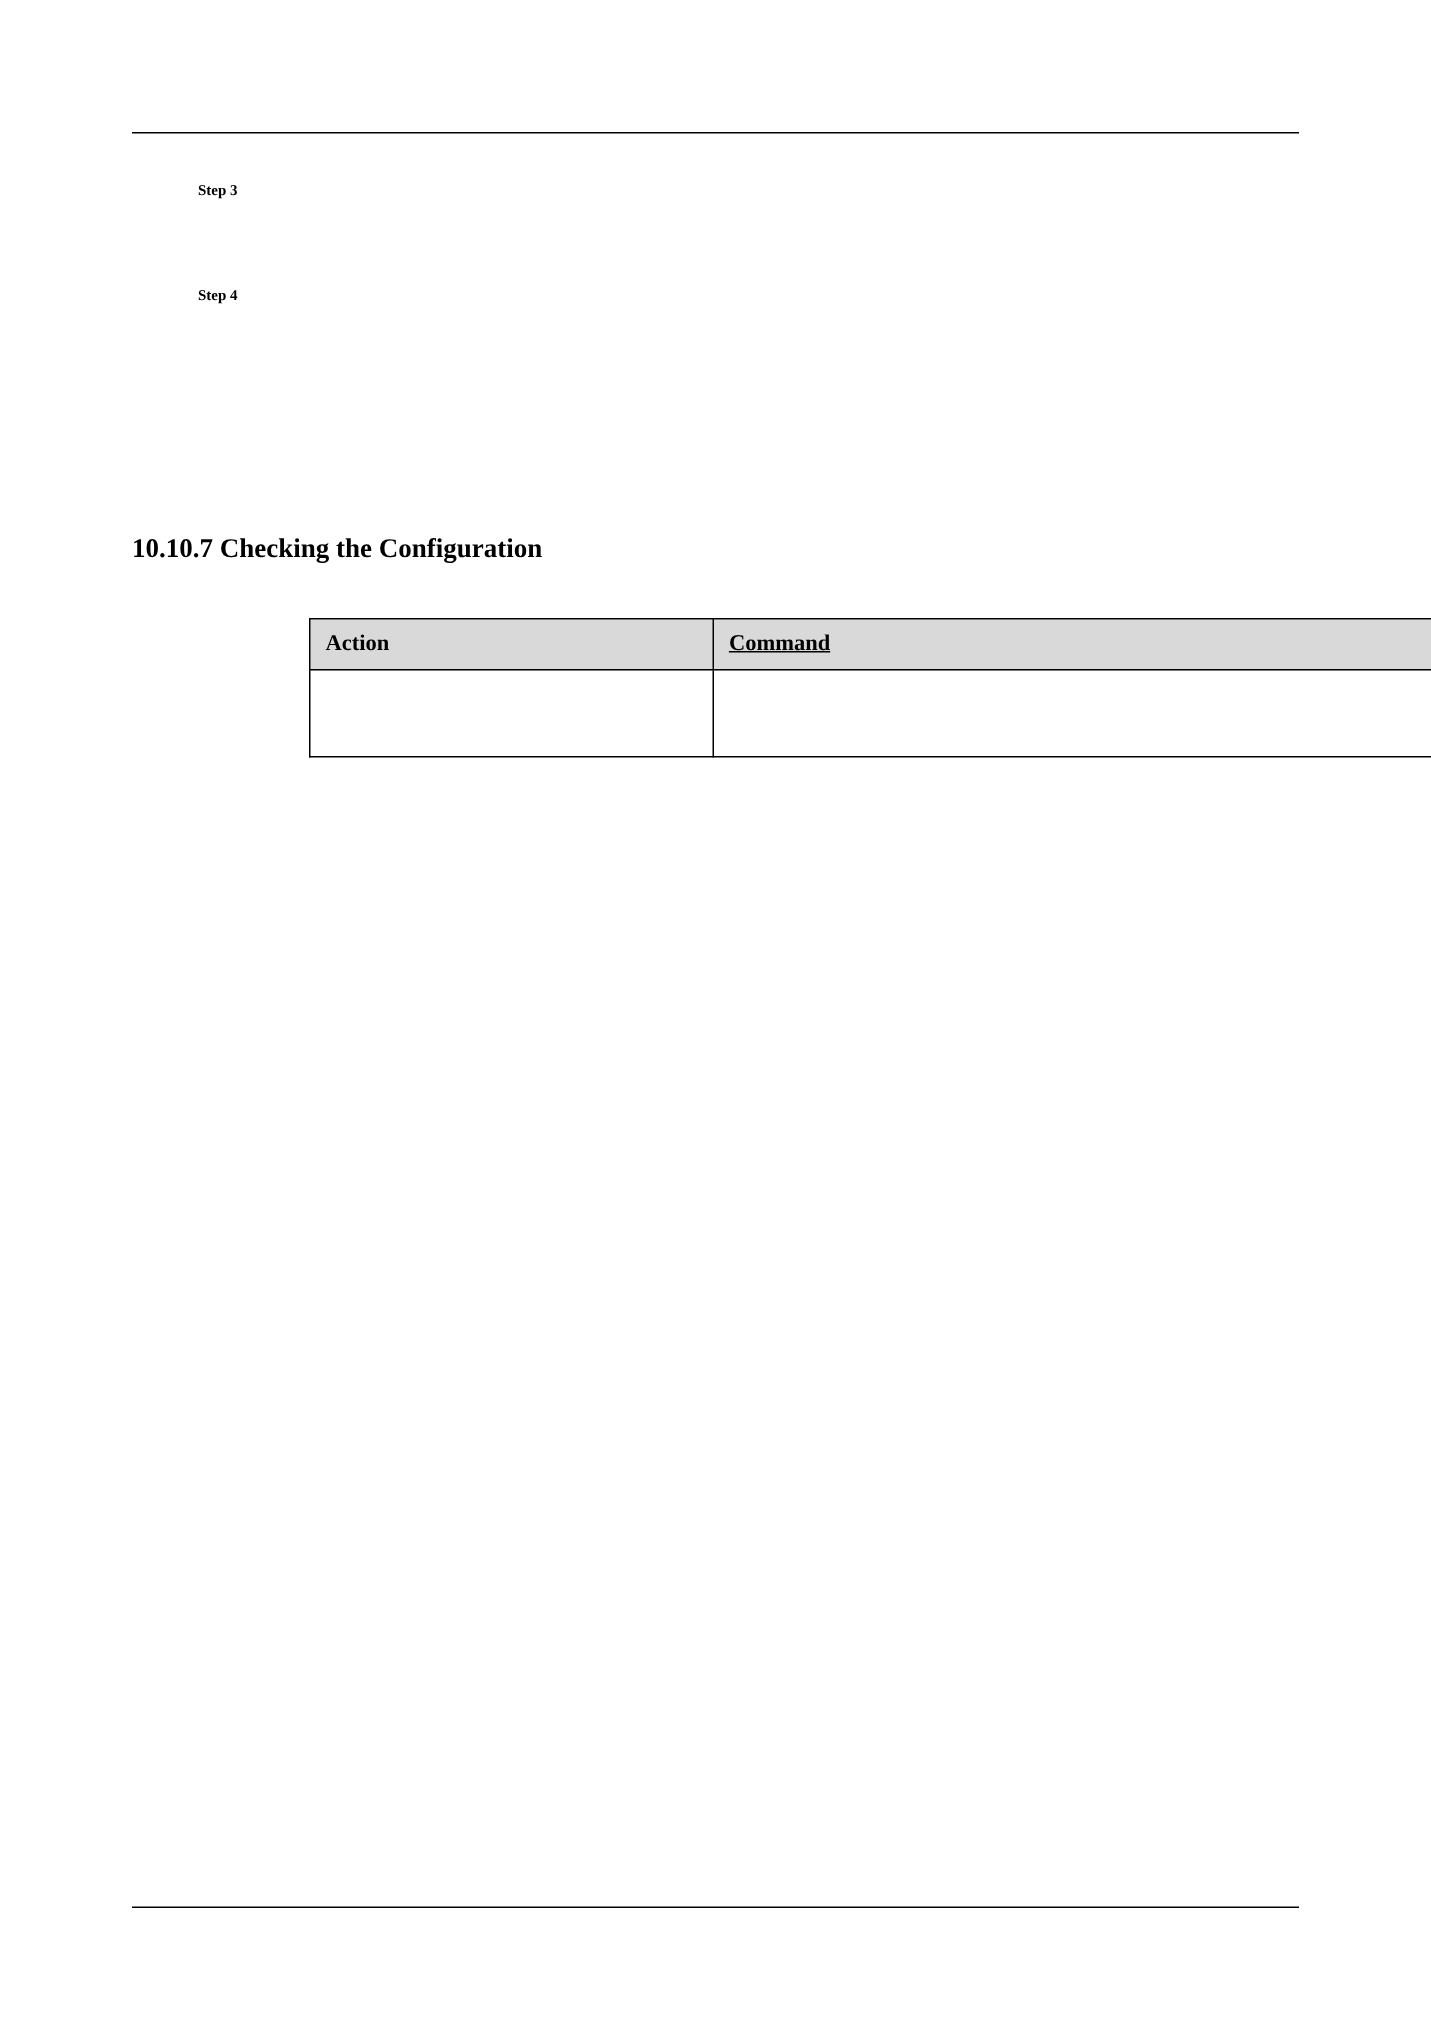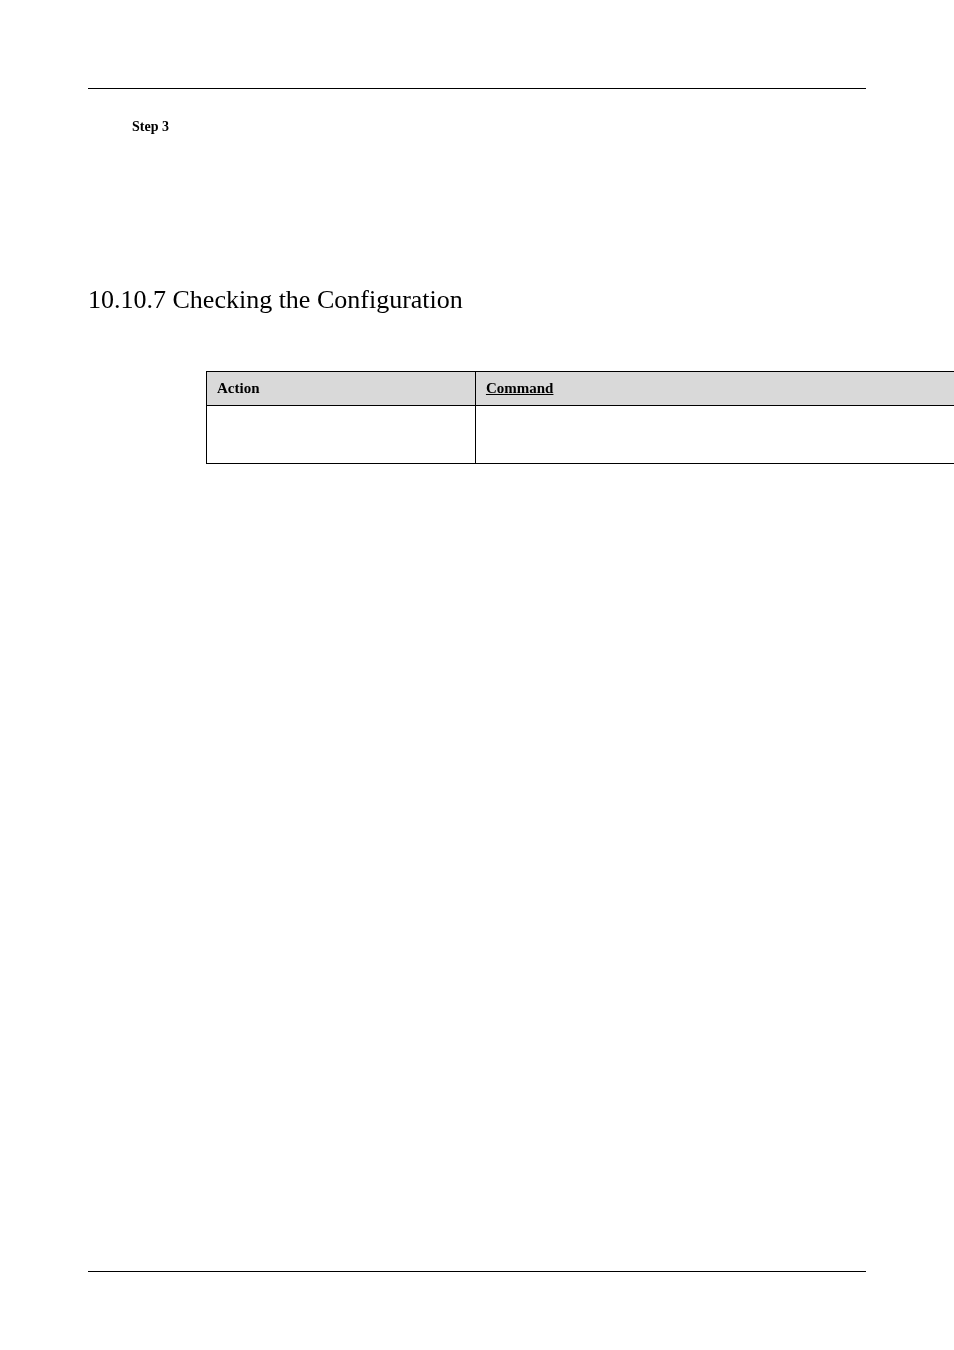--- a/index.html
+++ b/index.html
@@ -16,27 +16,27 @@
     border: none;
     border-top: 1px solid #000;
     margin-bottom: 28px;
   }
   .step-block {
     margin-left: 44px;
     margin-bottom: 52px;
   }
   .step-label {
     font-weight: bold;
-    font-size: 14px;
+    font-size: 10px;
   }
   .section-heading {
-    font-weight: normal;
-    font-size: 26px;
+    font-weight: bold;
+    font-size: 18px;
     margin-top: 150px;
-    margin-bottom: 56px;
+    margin-bottom: 36px;
   }
   .tbl-wrap {
     margin-left: 118px;
     width: 792px;
   }
   table {
     border-collapse: collapse;
     width: 100%;
     font-size: 15px;
   }
@@ -66,20 +66,23 @@
 </head>
 <body>
 
 <div class="page">
   <hr class="top-rule">
 
   <div class="step-block">
     <span class="step-label">Step 3</span>
   </div>
 
+  <div class="step-block">
+    <span class="step-label">Step 4</span>
+  </div>
 
   <h2 class="section-heading">10.10.7 Checking the Configuration</h2>
 
   <div class="tbl-wrap">
     <table>
       <thead>
         <tr>
           <th class="col-action">Action</th>
           <th class="col-command">Command</th>
         </tr>

